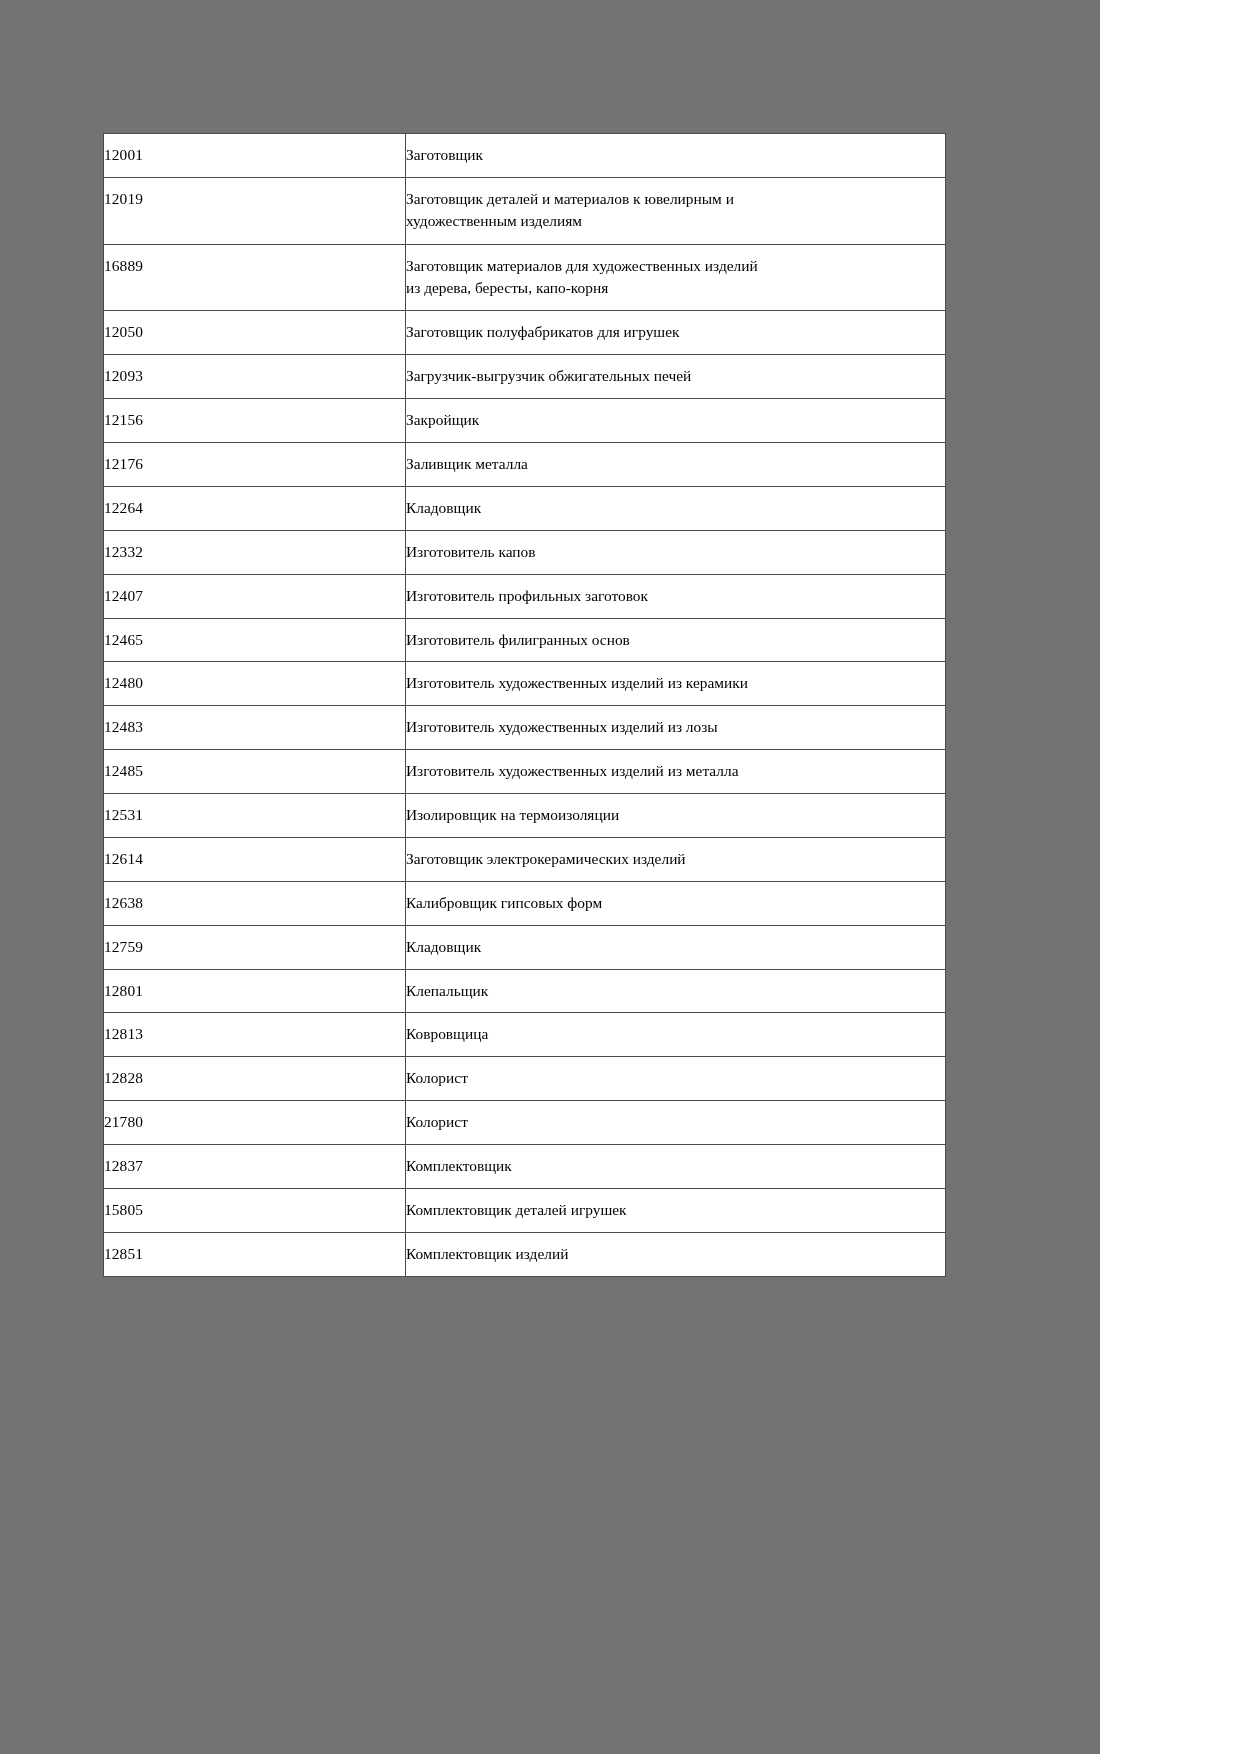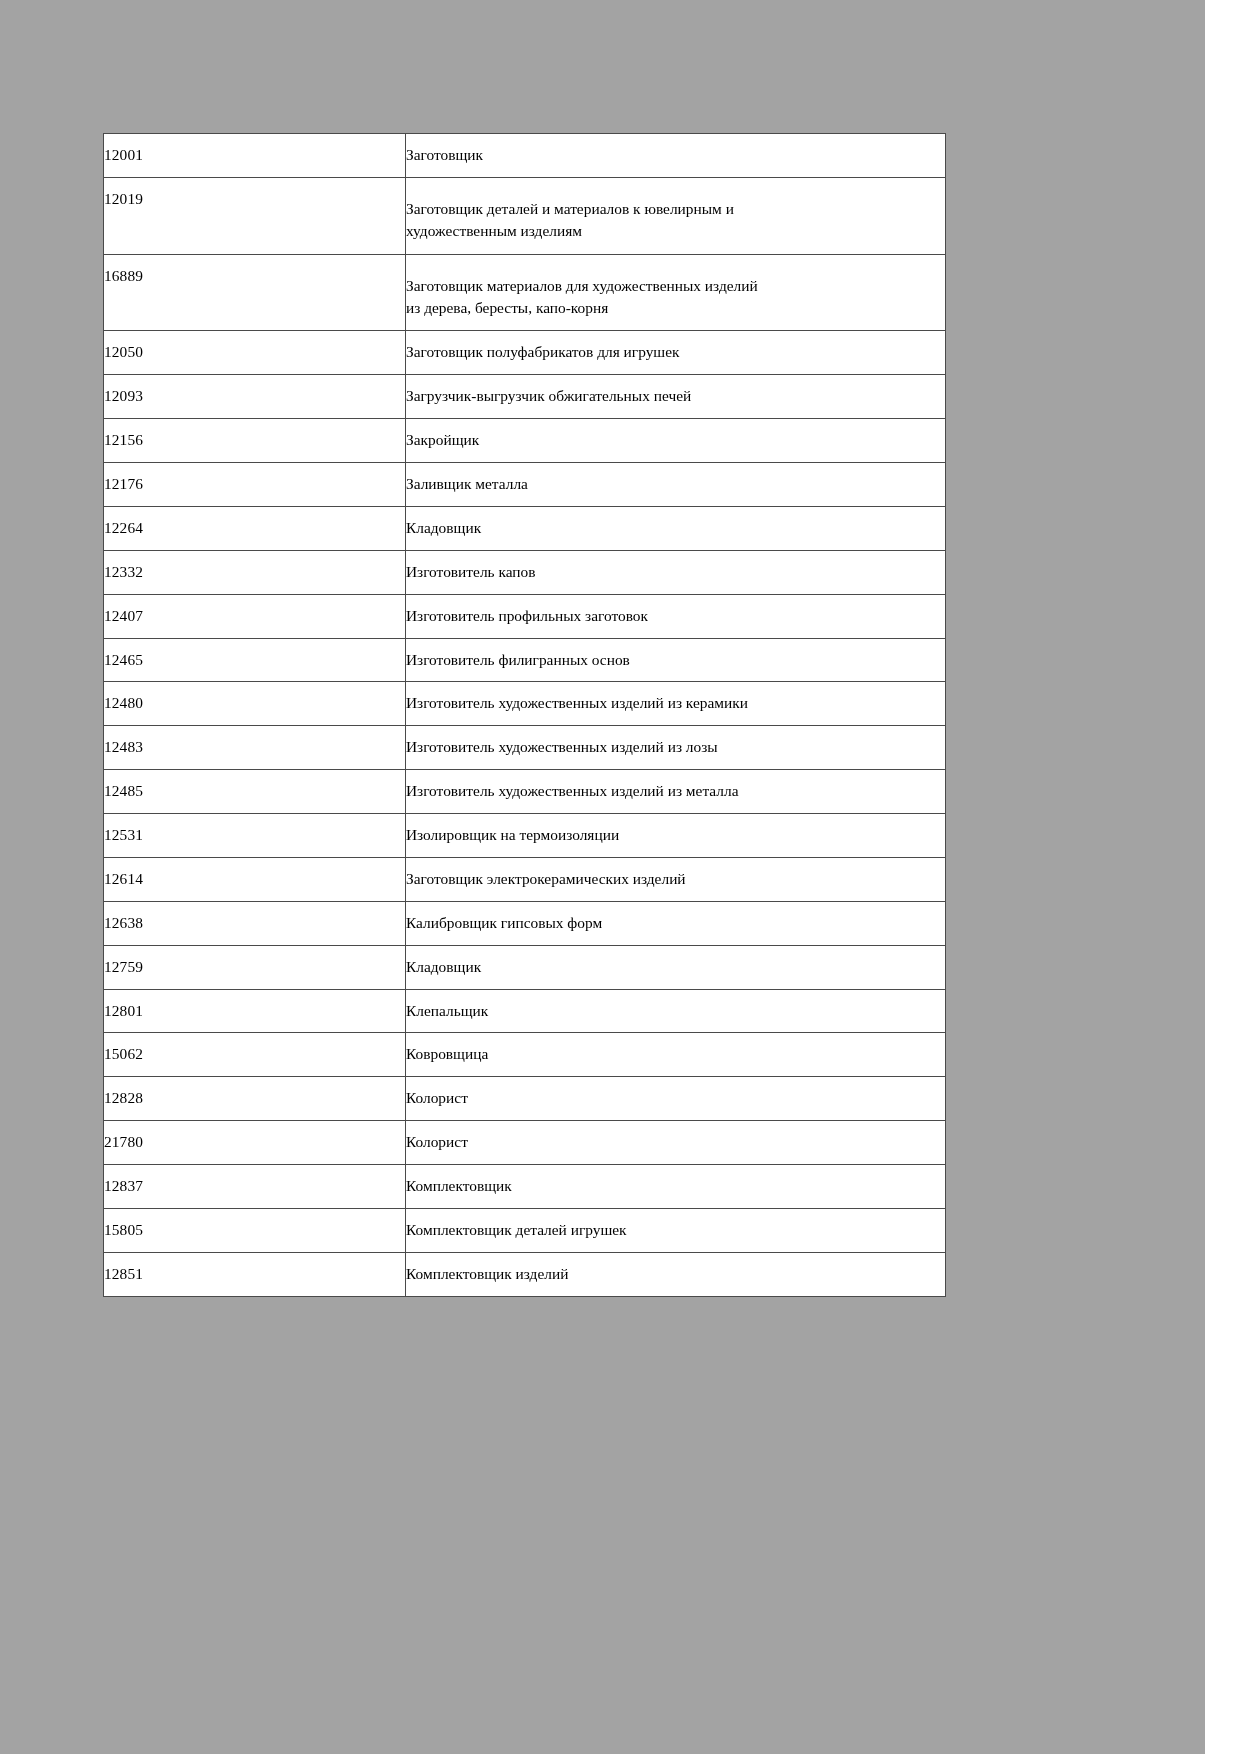--- a/index.html
+++ b/index.html
@@ -10,23 +10,23 @@
   }
   body {
     width: 1240px;
     height: 1754px;
     font-family: "Liberation Serif", "DejaVu Serif", serif;
     color: #000000;
     -webkit-font-smoothing: antialiased;
   }
   .page {
     position: relative;
-    width: 1205px;
+    width: 1100px;
     height: 1754px;
-    background: #a3a3a3;
+    background: #737373;
     box-sizing: border-box;
   }
   .table-wrap {
     position: absolute;
     left: 103px;
     top: 133px;
     width: 842px;
   }
   table.codes {
     width: 842px;
@@ -49,21 +49,21 @@
     padding-right: 6px;
     letter-spacing: 0.1px;
   }
   td.name {
     padding-left: 9px;
     padding-right: 8px;
     word-wrap: break-word;
     overflow-wrap: break-word;
   }
   td.name.two-line {
-    padding-top: 20px;
+    padding-top: 10px;
     padding-bottom: 12px;
   }
   .nm-line { display: block; }
 </style>
 </head>
 <body>
 
 <div class="page">
   <div class="table-wrap">
     <table class="codes">
@@ -148,21 +148,21 @@
           </tr>
           <tr>
             <td class="code">12759</td>
             <td class="name">Кладовщик</td>
           </tr>
           <tr>
             <td class="code">12801</td>
             <td class="name">Клепальщик</td>
           </tr>
           <tr>
-            <td class="code">15062</td>
+            <td class="code">12813</td>
             <td class="name">Ковровщица</td>
           </tr>
           <tr>
             <td class="code">12828</td>
             <td class="name">Колорист</td>
           </tr>
           <tr>
             <td class="code">21780</td>
             <td class="name">Колорист</td>
           </tr>

